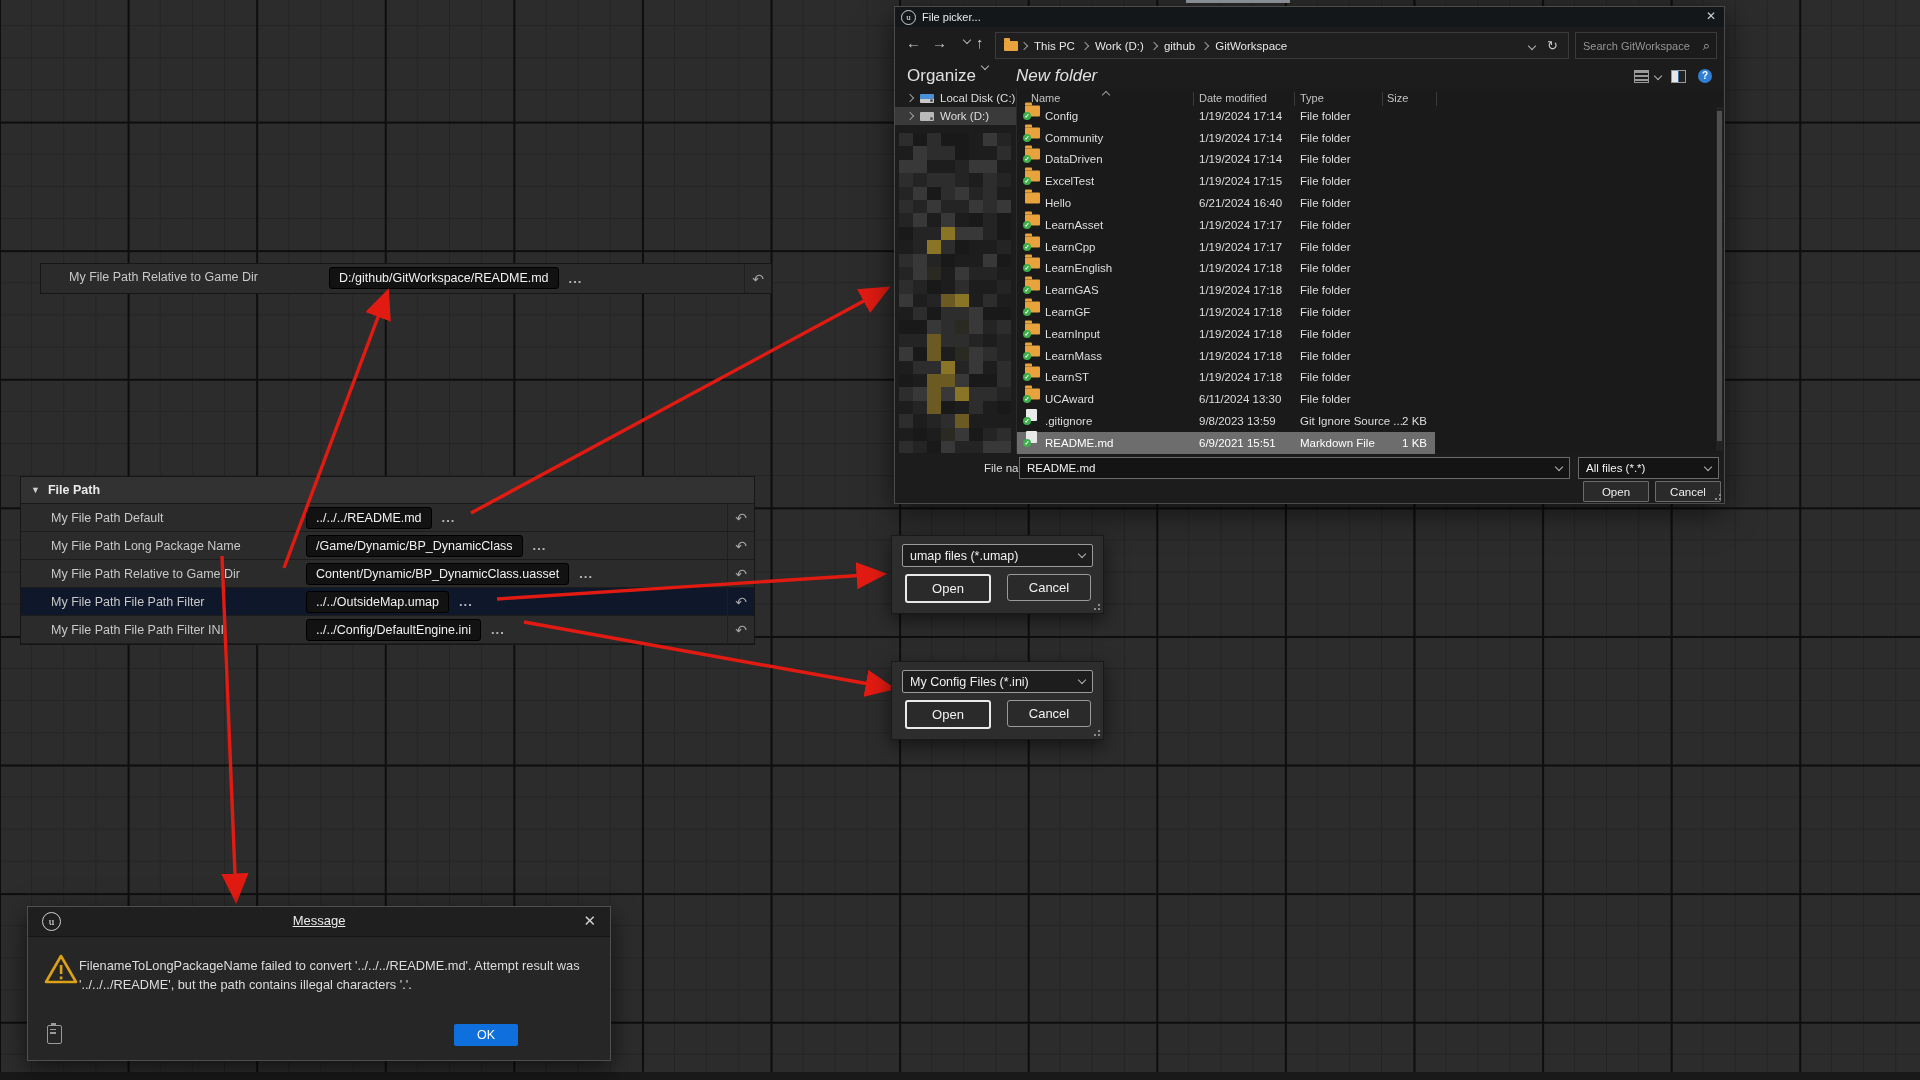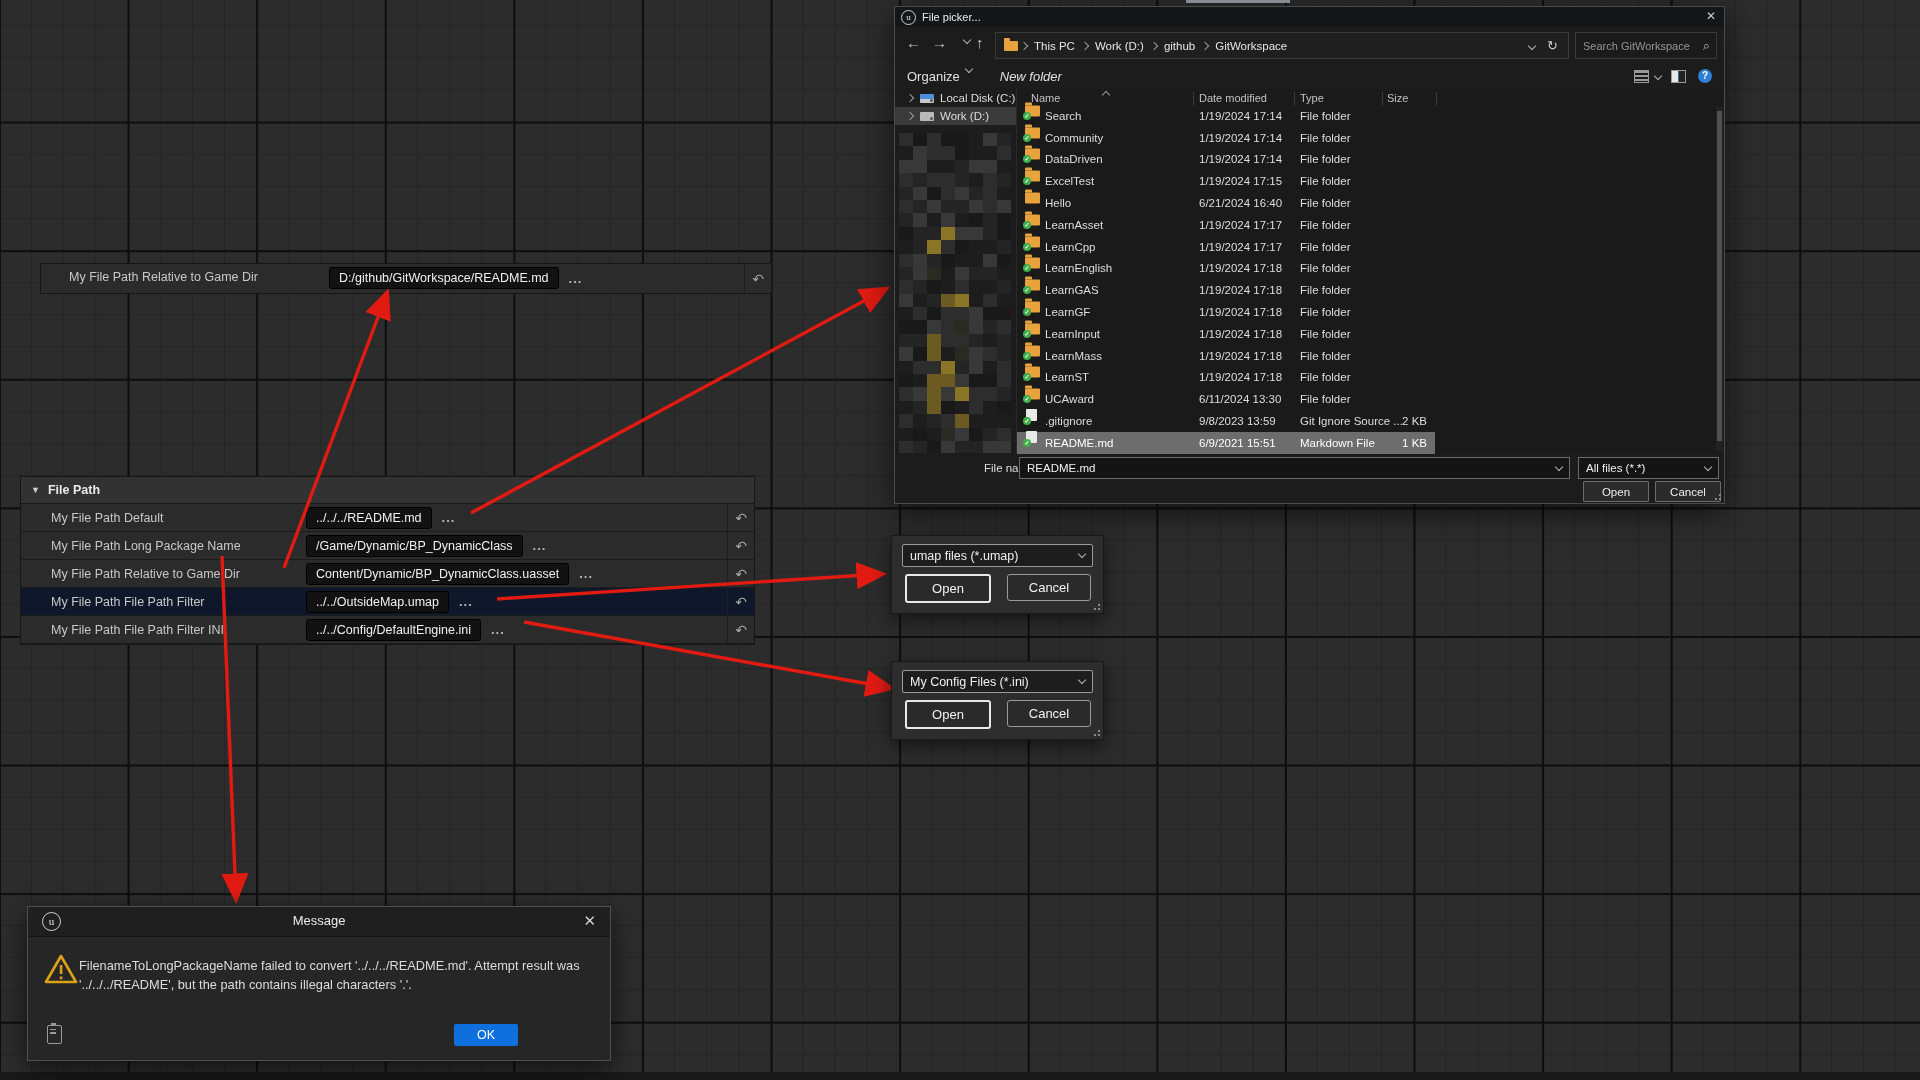--- a/index.html
+++ b/index.html
@@ -47,21 +47,21 @@
   .crumb-sep{width:5px;height:5px;border-top:1.4px solid #9a9a9a;border-right:1.4px solid #9a9a9a;
     transform:rotate(45deg);margin:0 3px;flex:0 0 auto;}
   .fold-ico{width:14px;height:10px;background:#e8a33d;border-radius:1px;position:relative;margin-left:8px;flex:0 0 auto;}
   .fold-ico:before{content:"";position:absolute;top:-3px;left:0;width:6px;height:3px;background:#e8a33d;border-radius:1px 1px 0 0;}
   .addr-right{position:absolute;right:0;top:0;height:100%;display:flex;align-items:center;}
   .srch{position:absolute;left:680px;top:25px;width:140px;height:25px;background:#1b1b1b;border:1px solid #3a3a3a;
     display:flex;align-items:center;}
   .srch .ph{color:#959595;font-size:11px;margin-left:7px;flex:1;}
   .srch .mag{color:#b5b5b5;font-size:13px;margin-right:6px;}
   .cmdbar{position:absolute;left:0;top:56px;right:0;height:26px;display:flex;align-items:center;}
-  .cmd{color:#e0e0e0;font-size:13px;display:flex;align-items:flex-start;}
+  .cmd{color:#e0e0e0;font-size:17px;display:flex;align-items:flex-start;}
   .chevd{width:5px;height:5px;border-right:1.4px solid #b5b5b5;border-bottom:1.4px solid #b5b5b5;
     transform:rotate(45deg);display:inline-block;margin-left:6px;margin-top:-3px;}
   .views-ico{width:13px;height:11px;border:1px solid #9a9a9a;background:repeating-linear-gradient(#9a9a9a 0 2px,transparent 2px 4px);}
   .prev-ico{width:13px;height:11px;border:1px solid #9a9a9a;background:linear-gradient(to right,#e8e8e8 0 45%,#3b6ea5 45% 50%,#222 50%);}
   .help-ico{width:14px;height:14px;border-radius:50%;background:#2f7fd6;color:#fff;font-size:10px;font-weight:bold;
     text-align:center;line-height:14px;}
   .fp-side{position:absolute;left:0;top:82px;width:121px;bottom:50px;border-right:1px solid #2a2a2a;overflow:hidden;}
   .side-item{position:relative;height:18px;display:flex;align-items:center;color:#dddddd;font-size:11.5px;white-space:nowrap;}
   .side-item.sel{background:#3a3a3a;}
   .chevr{width:5px;height:5px;border-top:1.4px solid #9a9a9a;border-right:1.4px solid #9a9a9a;
@@ -108,21 +108,21 @@
     box-shadow:0 6px 18px rgba(0,0,0,.55);}
   .popup .combo{left:10px;top:8px;width:189px;height:21px;background:#1d1d1d;border:1px solid #9a9a9a;border-radius:2px;font-size:12.5px;}
   .pbtn{position:absolute;top:38px;width:82px;height:25px;background:#2a2a2a;border:1px solid #9a9a9a;border-radius:3px;
     color:#f2f2f2;font-size:13px;display:flex;align-items:center;justify-content:center;}
   .pbtn.focus{border:2px solid #e9e9e9;}
   
   .msg{left:27px;top:906px;width:582px;height:153px;background:#262626;border:1px solid #4f4f4f;z-index:10;
     box-shadow:0 8px 24px rgba(0,0,0,.6);}
   .msg-title{position:absolute;left:0;top:0;right:0;height:29px;background:#1f1f1f;border-bottom:1px solid #151515;}
   .msg-title .ulogo{position:absolute;left:8px;top:5px;width:17px;height:17px;line-height:16px;font-size:11px;}
-  .msg-title .t{position:absolute;left:0;right:0;top:6px;text-align:center;color:#eaeaea;font-size:13px;}
+  .msg-title .t{position:absolute;left:0;right:0;top:6px;text-align:center;color:#eaeaea;font-size:13px;text-decoration:underline;}
   .msg-close{position:absolute;right:14px;top:5px;color:#d0d0d0;font-size:15px;}
   .warn{position:absolute;left:16px;top:46px;}
   .msg-text{position:absolute;left:51px;top:49px;right:10px;color:#dcdcdc;font-size:12.8px;line-height:19px;}
   .clip{position:absolute;left:19px;bottom:16px;width:13px;height:17px;border:1.4px solid #9a9a9a;border-radius:2px;}
   .clip:before{content:"";position:absolute;left:2.5px;top:-3px;width:5px;height:3px;background:#9a9a9a;}
   .clip:after{content:"";position:absolute;left:2px;top:3px;width:6px;height:7px;
     background:repeating-linear-gradient(#9a9a9a 0 1.4px,transparent 1.4px 3.4px);}
   .okbtn{position:absolute;right:92px;bottom:14px;width:64px;height:22px;background:#0f6fdc;border-radius:2px;
     color:#fff;font-size:12.5px;display:flex;align-items:center;justify-content:center;}
   .frag{left:1186px;top:0;width:104px;height:3px;background:#9aa0a6;z-index:1;}
@@ -483,21 +483,21 @@
           <span class="hsep" style="left:277px;"></span>
         <span class="hsep" style="left:365px;"></span>
           <span class="hsep" style="left:419px;"></span>
       </div>
       <div id="fp-rows">
           <div class="frow">
             <span class="fico ">
               <span class="body"></span>
               <span class="badge">✓</span>
             </span>
-            <span class="c-name">Search</span>
+            <span class="c-name">Config</span>
             <span class="c-date">1/19/2024 17:14</span>
             <span class="c-type">File folder</span>
             <span class="c-size"></span>
           </div>
           <div class="frow">
             <span class="fico ">
               <span class="body"></span>
               <span class="badge">✓</span>
             </span>
             <span class="c-name">Community</span>

